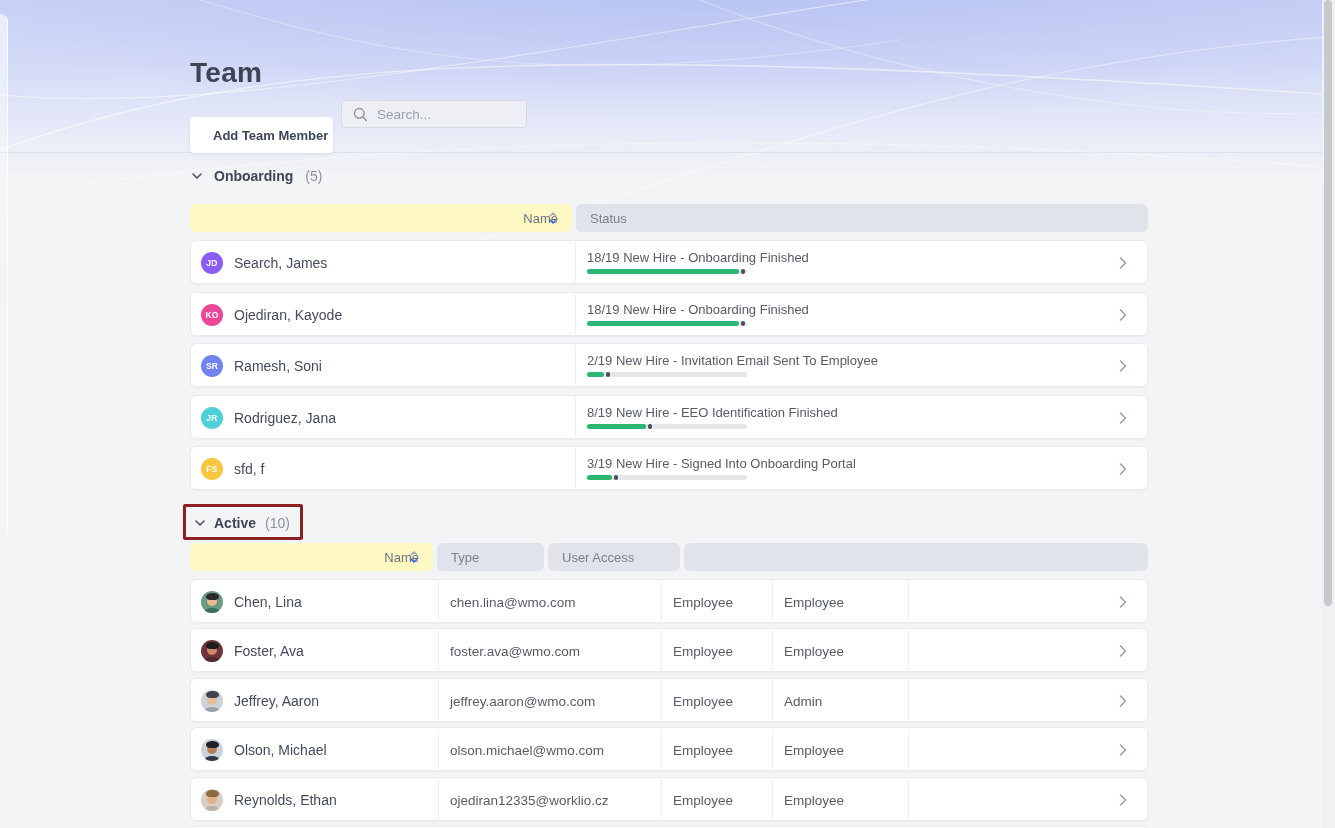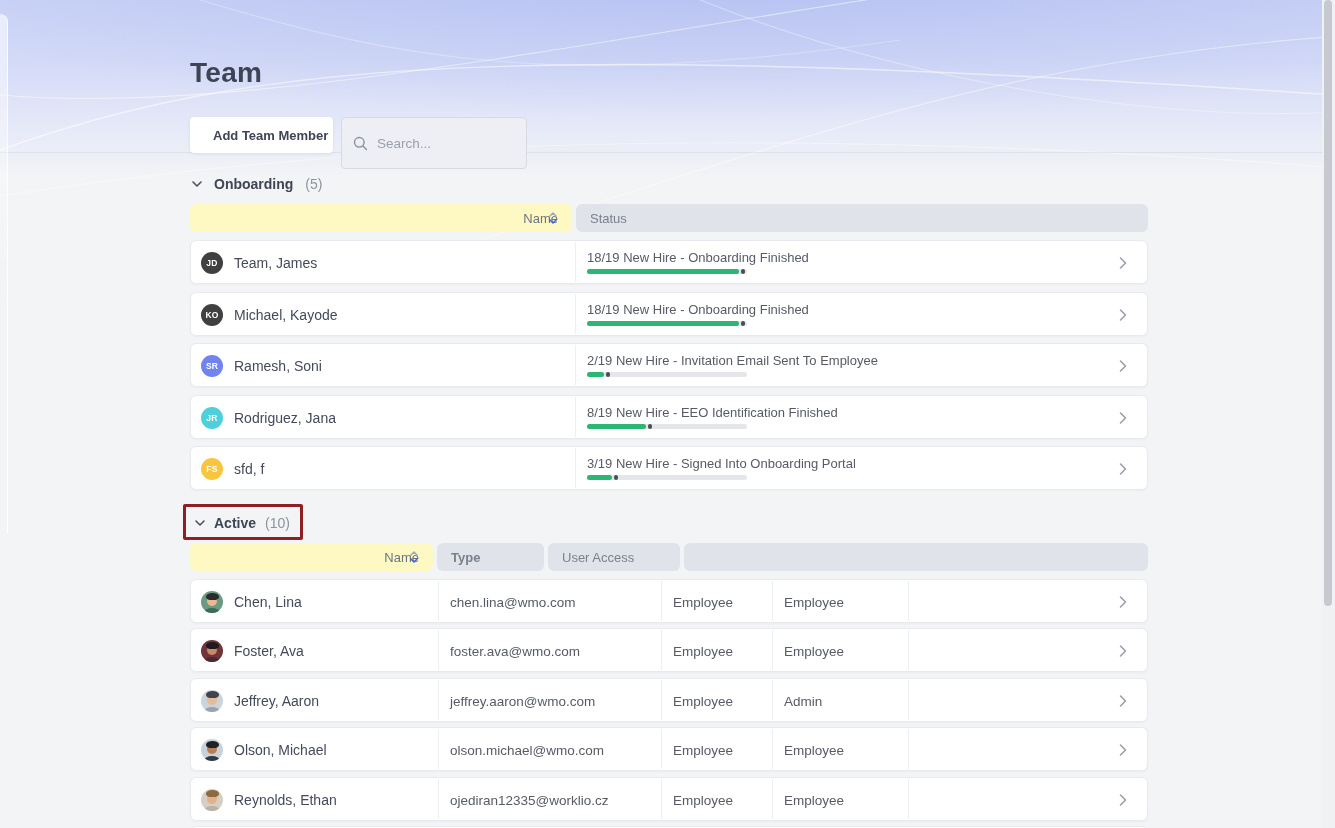--- a/index.html
+++ b/index.html
@@ -20,34 +20,34 @@
 
   
   .content { position:absolute; left:190px; top:0; width:958px; height:828px; }
   .page-title { position:absolute; left:0; top:57px; font-size:28px; font-weight:700; color:#3d4456; letter-spacing:.3px; }
 
   
   .btn-add { position:absolute; left:0; top:117px; width:143px; height:36px; background:#fff; border:none;
     border-radius:4px; box-shadow:0 1px 3px rgba(45,58,92,.10); display:flex; align-items:center; gap:9px;
     padding:0 14px; cursor:pointer; font-family:inherit; }
   .btn-add span { font-size:13px; font-weight:600; color:#3e4555; white-space:nowrap; }
-  .search { position:absolute; left:151px; top:117px; width:186px; height:52px; background:#edeff4;
+  .search { position:absolute; left:151px; top:100px; width:186px; height:28px; background:#edeff4;
     border:1px solid #d6dae1; border-radius:4px; display:flex; align-items:center; padding:0 11px; gap:9px; }
   .search input { border:none; outline:none; background:transparent; font-size:13.5px; color:#3e4555; width:130px; font-family:inherit; }
   .search input::placeholder { color:#9aa0ac; }
   .filter { position:absolute; left:799px; top:117px; width:159px; height:36px; background:#fff;
     border:1px solid #d9dde3; border-radius:9px; display:flex; align-items:center; justify-content:space-between;
     padding:0 14px; cursor:pointer; }
   .filter span { font-size:13.5px; color:#3e4555; }
 
   
   .sec-label { display:inline-flex; align-items:center; gap:9px; cursor:pointer; }
   .sec-label b { font-size:14px; font-weight:700; color:#3e4555; }
   .sec-label .count { font-size:14px; font-weight:400; color:#8d929c; }
-  .lbl-onboarding { position:absolute; left:2px; top:176px;gap:12px; }
+  .lbl-onboarding { position:absolute; left:2px; top:168px;gap:12px; }
   .red-box { position:absolute; left:-7px; top:504px; border:3px solid #8e1f22; border-radius:2px; padding:5px 10px 6px 9px; }
 
   
   .thead { position:absolute; left:0; width:958px; height:28px; display:flex; gap:4px; }
   .thead-onboarding { top:204px; }
   .thead-active { top:543px; }
   .th { height:28px; background:#e0e4ea; border-radius:6px; display:flex; align-items:center;
     padding:0 14px; font-size:13px; color:#7a808d; position:relative; }
   .th.dark { background:#fef9c3; color:#6d7482;justify-content:flex-end; }
   .th .sort { position:absolute; right:14px; top:7px; }
@@ -134,38 +134,38 @@
           <path d="M2 5 L5 2 L8 5" fill="none" stroke="#a0a8b5" stroke-width="1.5" stroke-linecap="round" stroke-linejoin="round"></path>
           <path d="M2 9 L5 12 L8 9" fill="none" stroke="#3c63e8" stroke-width="1.5" stroke-linecap="round" stroke-linejoin="round"></path>
         </svg>
       </div>
       <div class="th grow">
         <span>Status</span>
       </div>
     </div>
     <div class="rows rows-onboarding" id="onboarding-rows">
   <div class="row">
-    <span class="avatar-init" style="background: #404040;">JD</span>
-    <span class="name">Team, James</span>
+    <span class="avatar-init" style="background: #8b5cf6;">JD</span>
+    <span class="name">Search, James</span>
     <span class="vsep" style="left:384px;"></span>
     <div class="statuscell">
       <span class="status-text">18/19 New Hire - Onboarding Finished</span>
       <div class="track">
         <div class="fill" style="width: 94.7368%;"></div>
         <i class="marker" style="left: calc(94.7368% + 2px);"></i>
       </div>
     </div>
     <svg class="chev" width="8" height="12" viewBox="0 0 8 12">
       <path d="M1.5 1 L6.5 6 L1.5 11" fill="none" stroke="#979ca6" stroke-width="1.5" stroke-linecap="round" stroke-linejoin="round"></path>
     </svg>
   </div>
 
   <div class="row">
-    <span class="avatar-init" style="background: #404040;">KO</span>
-    <span class="name">Michael, Kayode</span>
+    <span class="avatar-init" style="background: #ec4899;">KO</span>
+    <span class="name">Ojediran, Kayode</span>
     <span class="vsep" style="left:384px;"></span>
     <div class="statuscell">
       <span class="status-text">18/19 New Hire - Onboarding Finished</span>
       <div class="track">
         <div class="fill" style="width: 94.7368%;"></div>
         <i class="marker" style="left: calc(94.7368% + 2px);"></i>
       </div>
     </div>
     <svg class="chev" width="8" height="12" viewBox="0 0 8 12">
       <path d="M1.5 1 L6.5 6 L1.5 11" fill="none" stroke="#979ca6" stroke-width="1.5" stroke-linecap="round" stroke-linejoin="round"></path>
@@ -232,21 +232,21 @@
     </div>
 
     <div class="thead thead-active">
       <div class="th dark" style="width:243px;">
         <span>Name</span>
         <svg class="sort" width="10" height="14" viewBox="0 0 10 14">
           <path d="M2 5 L5 2 L8 5" fill="none" stroke="#a0a8b5" stroke-width="1.5" stroke-linecap="round" stroke-linejoin="round"></path>
           <path d="M2 9 L5 12 L8 9" fill="none" stroke="#3c63e8" stroke-width="1.5" stroke-linecap="round" stroke-linejoin="round"></path>
         </svg>
       </div>
-      <div class="th" style="width:107px;font-weight:bold;">
+      <div class="th" style="width:107px;">
         <span>Type</span>
       </div>
       <div class="th" style="width:132px;">
         <span>User Access</span>
       </div>
       <div class="th grow"></div>
     </div>
     <div class="rows rows-active" id="active-rows">
   <div class="row">
     <span class="avatar-photo" style="--bg: #6a9b82; --hair: #2b2b30; --skin: #eab992; --shirt: #3e6b58;">

